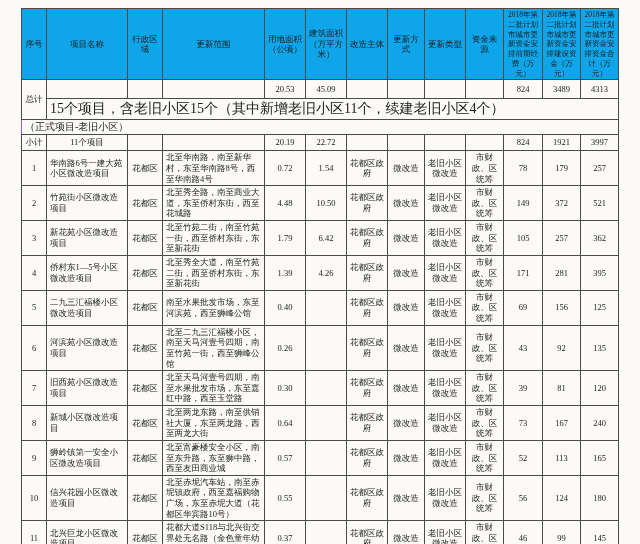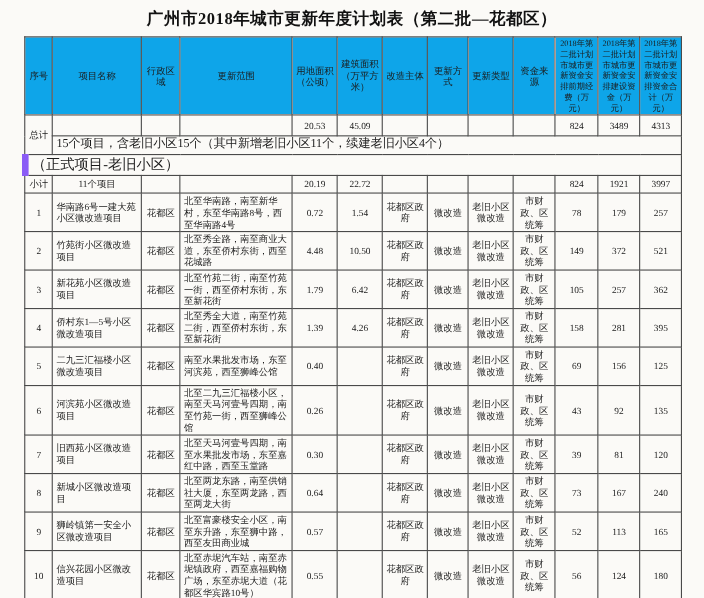--- a/index.html
+++ b/index.html
@@ -23,30 +23,29 @@
   th,td{
     border:1px solid #4a4a4a;
     padding:1px 2px;
     text-align:center;vertical-align:middle;
     overflow:hidden;word-break:break-all;
   }
   th{font-weight:normal;font-size:8.5px;height:46px;background:#0ea5e9;}
   th.money{font-size:7.5px;line-height:1.3;}
   td.left{text-align:left;padding-left:3px;}
   tr.row-total-main td{height:16px;}
-  tr.row-total-note td{height:12px;font-size:11px;}
-  tr.row-section td{height:11px;font-size:13px;border-left:6px solid #8b5cf6;}
+  tr.row-total-note td{height:12px;font-size:14px;}
+  tr.row-section td{height:11px;font-size:10px;border-left:1px solid #8b5cf6;}
   tr.row-subtotal td{height:13px;}
   tbody.data tr td{height:31px;}
 </style>
 </head>
 <body>
 
 <div class="page">
-  <h1 class="title">广州市2018年城市更新年度计划表（第二批—花都区）</h1>
 
   <table>
     <colgroup>
       <col style="width:25px">
         <col style="width:81px">
         <col style="width:35px">
         <col style="width:102px">
       <col style="width:41px">
         <col style="width:41px">
         <col style="width:41px">
@@ -162,21 +161,21 @@
       <td>4</td>
       <td class="left">侨村东1—5号小区微改造项目</td>
       <td>花都区</td>
       <td class="left">北至秀全大道，南至竹苑二街，西至侨村东街，东至新花街</td>
       <td>1.39</td>
       <td>4.26</td>
       <td>花都区政府</td>
       <td>微改造</td>
       <td>老旧小区微改造</td>
       <td>市财政、区统筹</td>
-      <td>158</td>
+      <td>171</td>
       <td>281</td>
       <td>395</td>
     </tr>
         <tr>
       <td>5</td>
       <td class="left">二九三汇福楼小区微改造项目</td>
       <td>花都区</td>
       <td class="left">南至水果批发市场，东至河滨苑，西至狮峰公馆</td>
       <td>0.40</td>
       <td></td>

